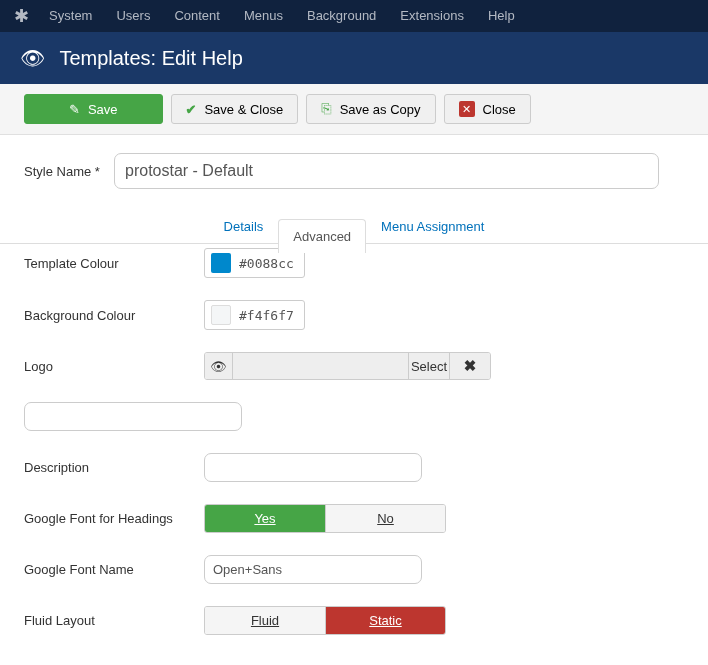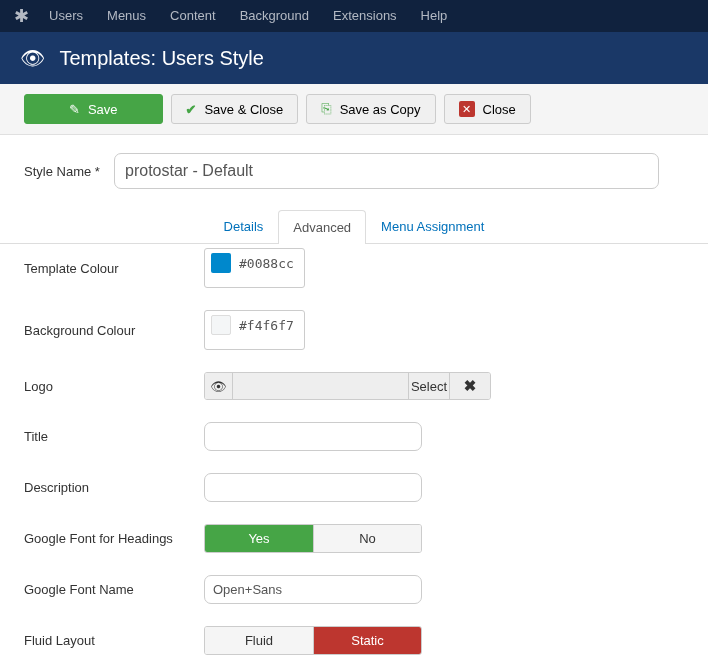--- a/index.html
+++ b/index.html
@@ -16,55 +16,56 @@
 .btn .icon-box { width: 16px; height: 16px; display: inline-flex; align-items: center; justify-content: center; border-radius: 2px; }
 .icon-check { color: #46a546; font-weight: bold; }
 .icon-copy { color: #46a546; }
 .icon-close-red { background: #bd362f; color: #fff; border-radius: 50%; width: 18px; height: 18px; font-size: 11px; }
 .form-area { padding: 18px 24px; }
 .name-row { display: flex; align-items: center; margin-bottom: 20px; }
 .name-label { width: 90px; font-size: 13px; color: #333; }
 .name-input { flex: 1; max-width: 545px; padding: 8px 10px; border: 1px solid #ccc; border-radius: 7px; font-size: 16px; color: #555; }
 .tabs { display: flex; border-bottom: 1px solid #ddd; margin: 0 -24px 4px -24px; padding: 0 24px; justify-content: center; }
 .tab { padding: 9px 14px; cursor: pointer; color: #0071bb; font-size: 13px; border: 1px solid transparent; border-bottom: none; border-radius: 4px 4px 0 0; }
-.tab.active { background: #fff; border-color: #ddd; color: #555; position: relative; top: 1px; }
+.tab.active { background: #fff; border-color: #ddd; color: #555; position: relative; top: 10px; }
 .field-row { display: flex; align-items: center; margin-bottom: 22px; }
 .field-label { width: 180px; font-size: 13px; color: #333; }
 .field-control { flex: 1; }
-.color-box { display: inline-flex; align-items: center; border: 1px solid #ccc; border-radius: 3px; padding: 4px 10px 14px 6px; background: #fff; }
+.color-box { display: inline-flex; align-items: center; border: 1px solid #ccc; border-radius: 3px; padding: 4px 10px 4px 6px; background: #fff; }
 .color-swatch { width: 20px; height: 20px; border-radius: 2px; margin-right: 8px; }
 .color-text { font-family: monospace; font-size: 13px; color: #555; }
 .media-group { display: inline-flex; border: 1px solid #ccc; border-radius: 3px; overflow: hidden; }
 .media-eye { width: 28px; background: #eee; border-right: 1px solid #ccc; display: flex; align-items: center; justify-content: center; font-size: 13px; }
 .media-input { width: 175px; background: #eee; border: none; }
 .media-select { width: 42px; background: #eee; border-left: 1px solid #ccc; border-right: 1px solid #ccc; display: flex; align-items: center; justify-content: center; font-size: 13px; cursor: pointer; }
 .media-clear { width: 40px; background: #eee; display: flex; align-items: center; justify-content: center; font-size: 15px; cursor: pointer; font-weight: bold; }
 .text-input { width: 218px; padding: 6px 8px; border: 1px solid #ccc; border-radius: 7px; font-size: 13px; color: #555; }
 .toggle { display: inline-flex; border: 1px solid #ccc; border-radius: 3px; overflow: hidden; }
-.toggle-opt { width: 108px; text-align: center; padding: 6px 12px; font-size: 13px; cursor: pointer; background: #f5f5f5; }
+.toggle-opt { width: 120px; text-align: center; padding: 6px 12px; font-size: 13px; cursor: pointer; background: #f5f5f5; text-decoration: underline; }
 .toggle-opt.sel-green { background: #46a546; color: #fff; }
 .toggle-opt.sel-red { background: #bd362f; color: #fff; }
 .toggle-opt + .toggle-opt { border-left: 1px solid #ccc; }
 </style>
 </head>
 <body>
 
 <div class="topnav">
   <span class="topnav-logo">✱</span>
+  <span class="topnav-item">System</span>
   <span class="topnav-item">Users</span>
+  <span class="topnav-item">Content</span>
   <span class="topnav-item">Menus</span>
-  <span class="topnav-item">Content</span>
   <span class="topnav-item">Background</span>
   <span class="topnav-item">Extensions</span>
   <span class="topnav-item">Help</span>
 </div>
 
 <div class="header">
   <span class="header-icon">👁</span>
-  <h1 class="header-title">Templates: Users Style</h1>
+  <h1 class="header-title">Templates: Edit Help</h1>
 </div>
 
 <div class="toolbar">
   <button class="btn btn-green">
     <span>✎</span>
     <span>Save</span>
   </button>
   <button class="btn">
     <span class="icon-check">✔</span>
     <span>Save &amp; Close</span>
@@ -120,21 +121,20 @@
         <input class="media-input" type="text" readonly="" style="">
         <div class="media-select">Select</div>
         <div class="media-clear">
           <span>✖</span>
         </div>
       </div>
     </div>
   </div>
 
   <div class="field-row">
-    <div class="field-label">Title</div>
     <div class="field-control">
       <input class="text-input" type="text" value="" style="">
     </div>
   </div>
 
   <div class="field-row">
     <div class="field-label">Description</div>
     <div class="field-control">
       <input class="text-input" type="text" value="" style="">
     </div>

